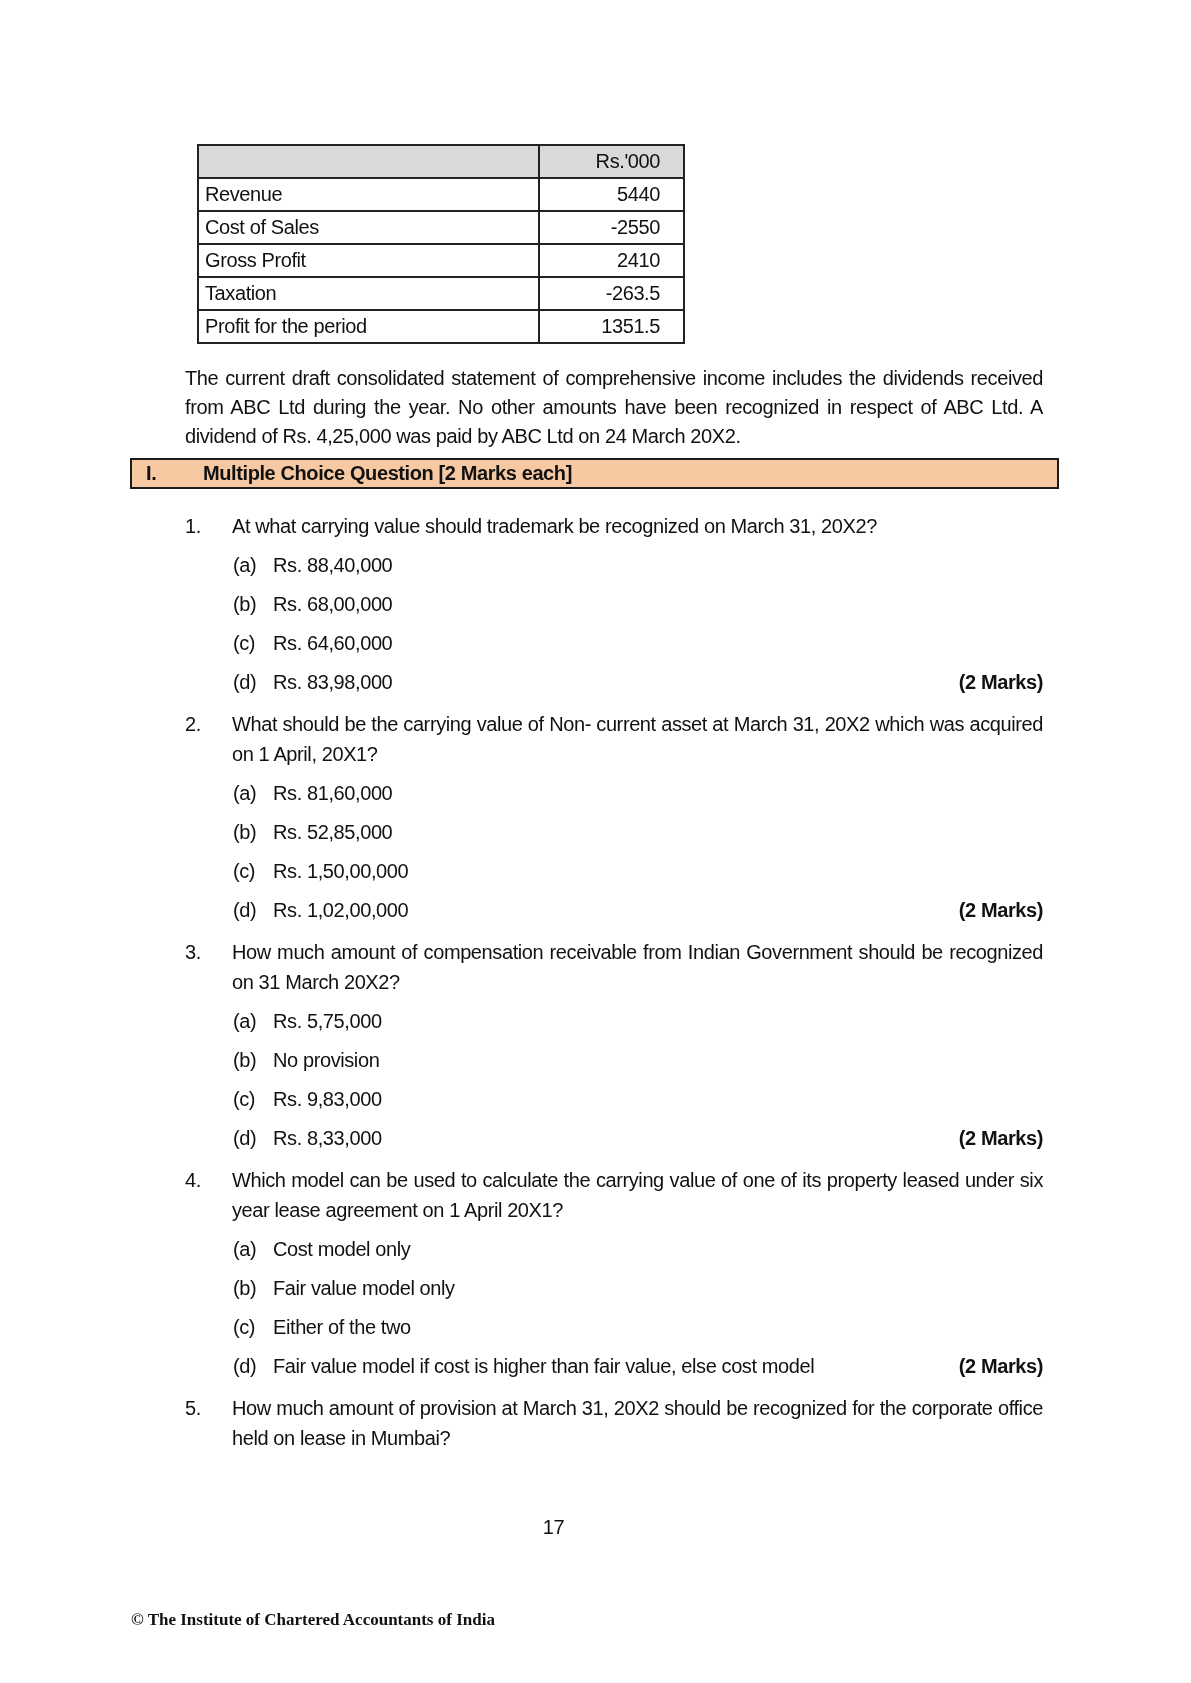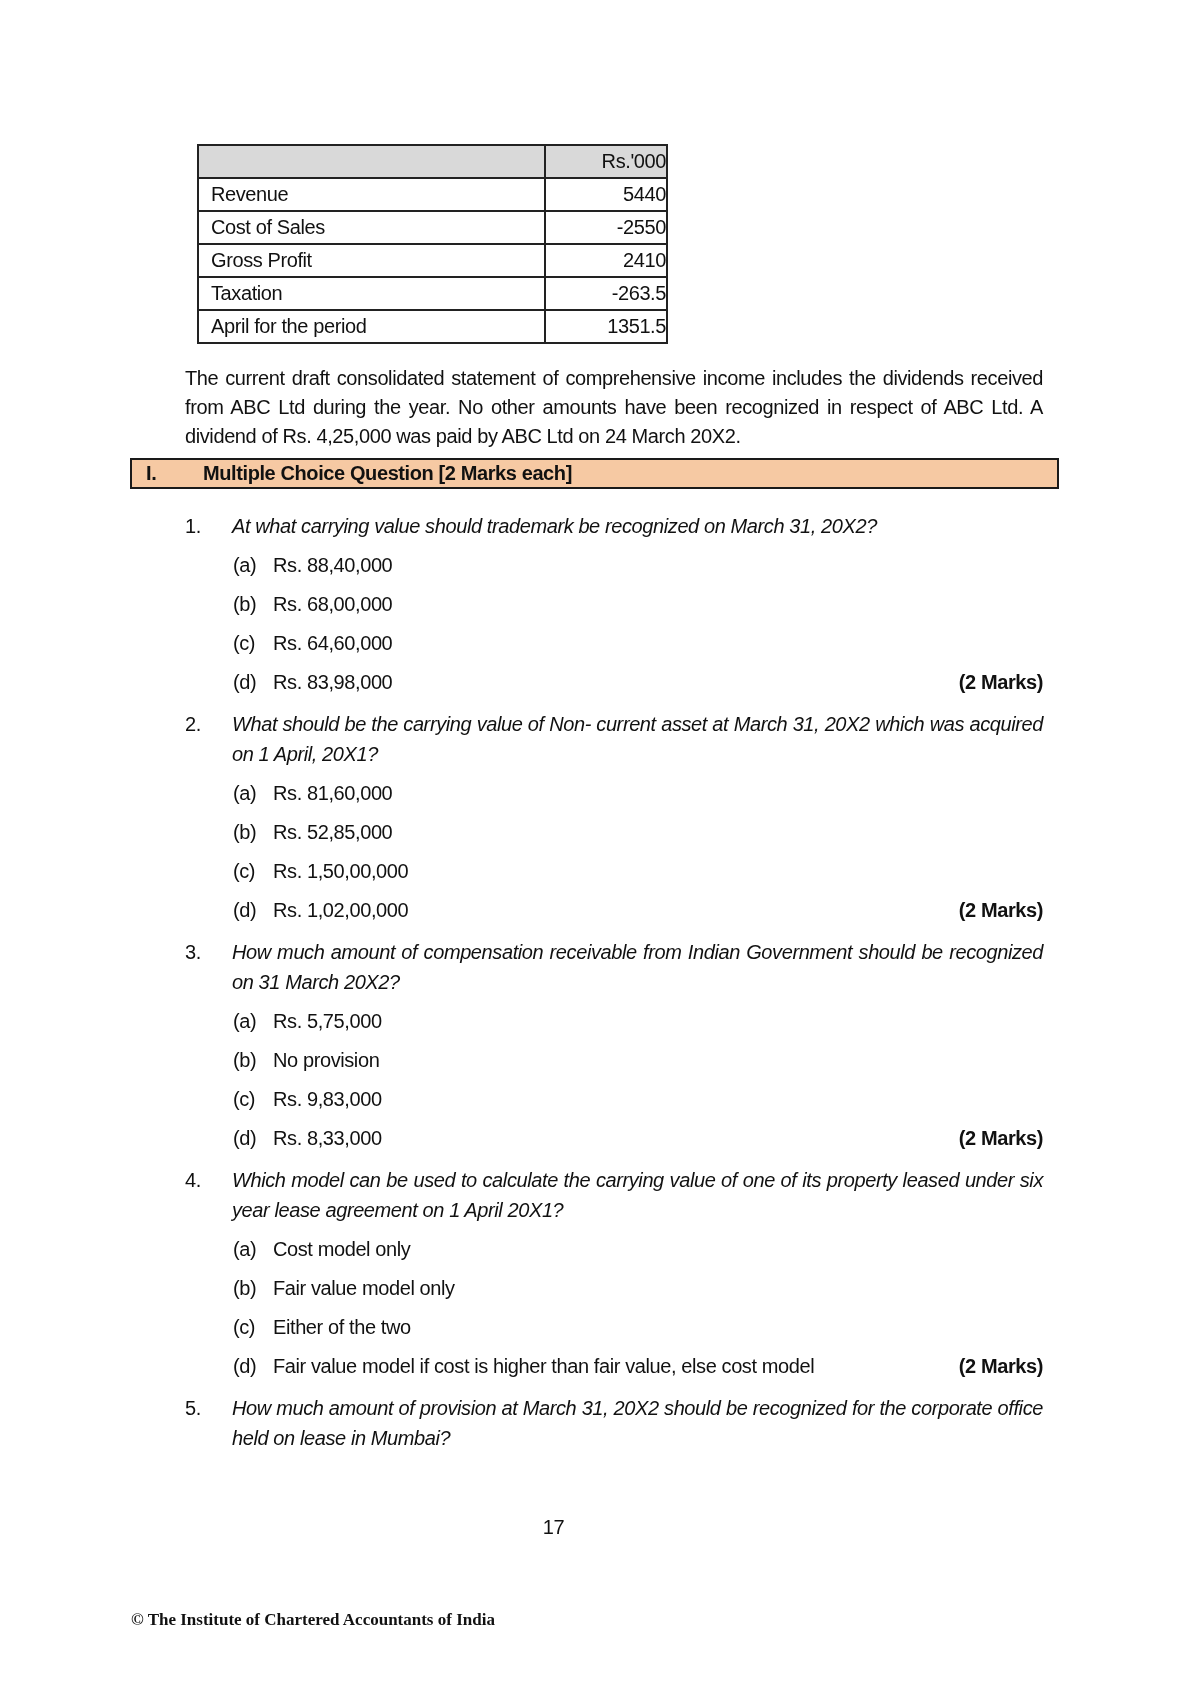--- a/index.html
+++ b/index.html
@@ -24,22 +24,22 @@
     table-layout: fixed;
     width: 461px;
   }
   .fin-table td {
     border: 2px solid #222;
     height: 31px;
     padding: 0;
     vertical-align: middle;
     font-size: 20px;
   }
-  .fin-table td.c1 { width: 333px; padding-left: 12px; text-align: left; }
-  .fin-table td.c2 { width: 120px; padding-right: 0; text-align: right; }
+  .fin-table td.c1 { width: 333px; padding-left: 6px; text-align: left; }
+  .fin-table td.c2 { width: 120px; padding-right: 23px; text-align: right; }
   .fin-table tr.head td { background: #d9d9d9; }
 
   
   .para {
     margin: 20px 148px 3px 185px;
     line-height: 29px;
     text-align: justify;
   }
 
   
@@ -55,21 +55,21 @@
   }
   .section-bar .numeral { padding-left: 14px; width: 71px; box-sizing: border-box; flex-shrink: 0; }
   .section-bar .title { flex: 1; }
 
   
   .questions { margin: 0 148px 0 185px; }
   .question { margin-top: 12px; }
   .question.first { margin-top: 22px; }
   .q-head { display: flex; line-height: 30px; }
   .q-num { width: 47px; flex-shrink: 0; }
-  .q-text { flex: 1; text-align: justify; font-style: italic; }
+  .q-text { flex: 1; text-align: justify; }
   .option { display: flex; margin-left: 48px; margin-top: 9px; line-height: 30px; }
   .opt-label { width: 40px; flex-shrink: 0; }
   .opt-text { }
   .opt-marks { margin-left: auto; padding-left: 20px; font-weight: bold; white-space: nowrap; }
 
   
   .page-number {
     position: absolute;
     left: 0; top: 1512px;
     width: 1107px;
@@ -106,21 +106,21 @@
       </tr>
       <tr>
         <td class="c1">Gross Profit</td>
         <td class="c2">2410</td>
       </tr>
       <tr>
         <td class="c1">Taxation</td>
         <td class="c2">-263.5</td>
       </tr>
       <tr>
-        <td class="c1">April for the period</td>
+        <td class="c1">Profit for the period</td>
         <td class="c2">1351.5</td>
       </tr>
     </tbody>
   </table>
 
   <p class="para">The current draft consolidated statement of comprehensive income includes the dividends received from ABC Ltd during the year. No other amounts have been recognized in respect of ABC Ltd. A dividend of Rs. 4,25,000 was paid by ABC Ltd on 24 March 20X2.</p>
 
   <div class="section-bar">
     <span class="numeral">I.</span>
     <span class="title">Multiple Choice Question [2 Marks each]</span>

